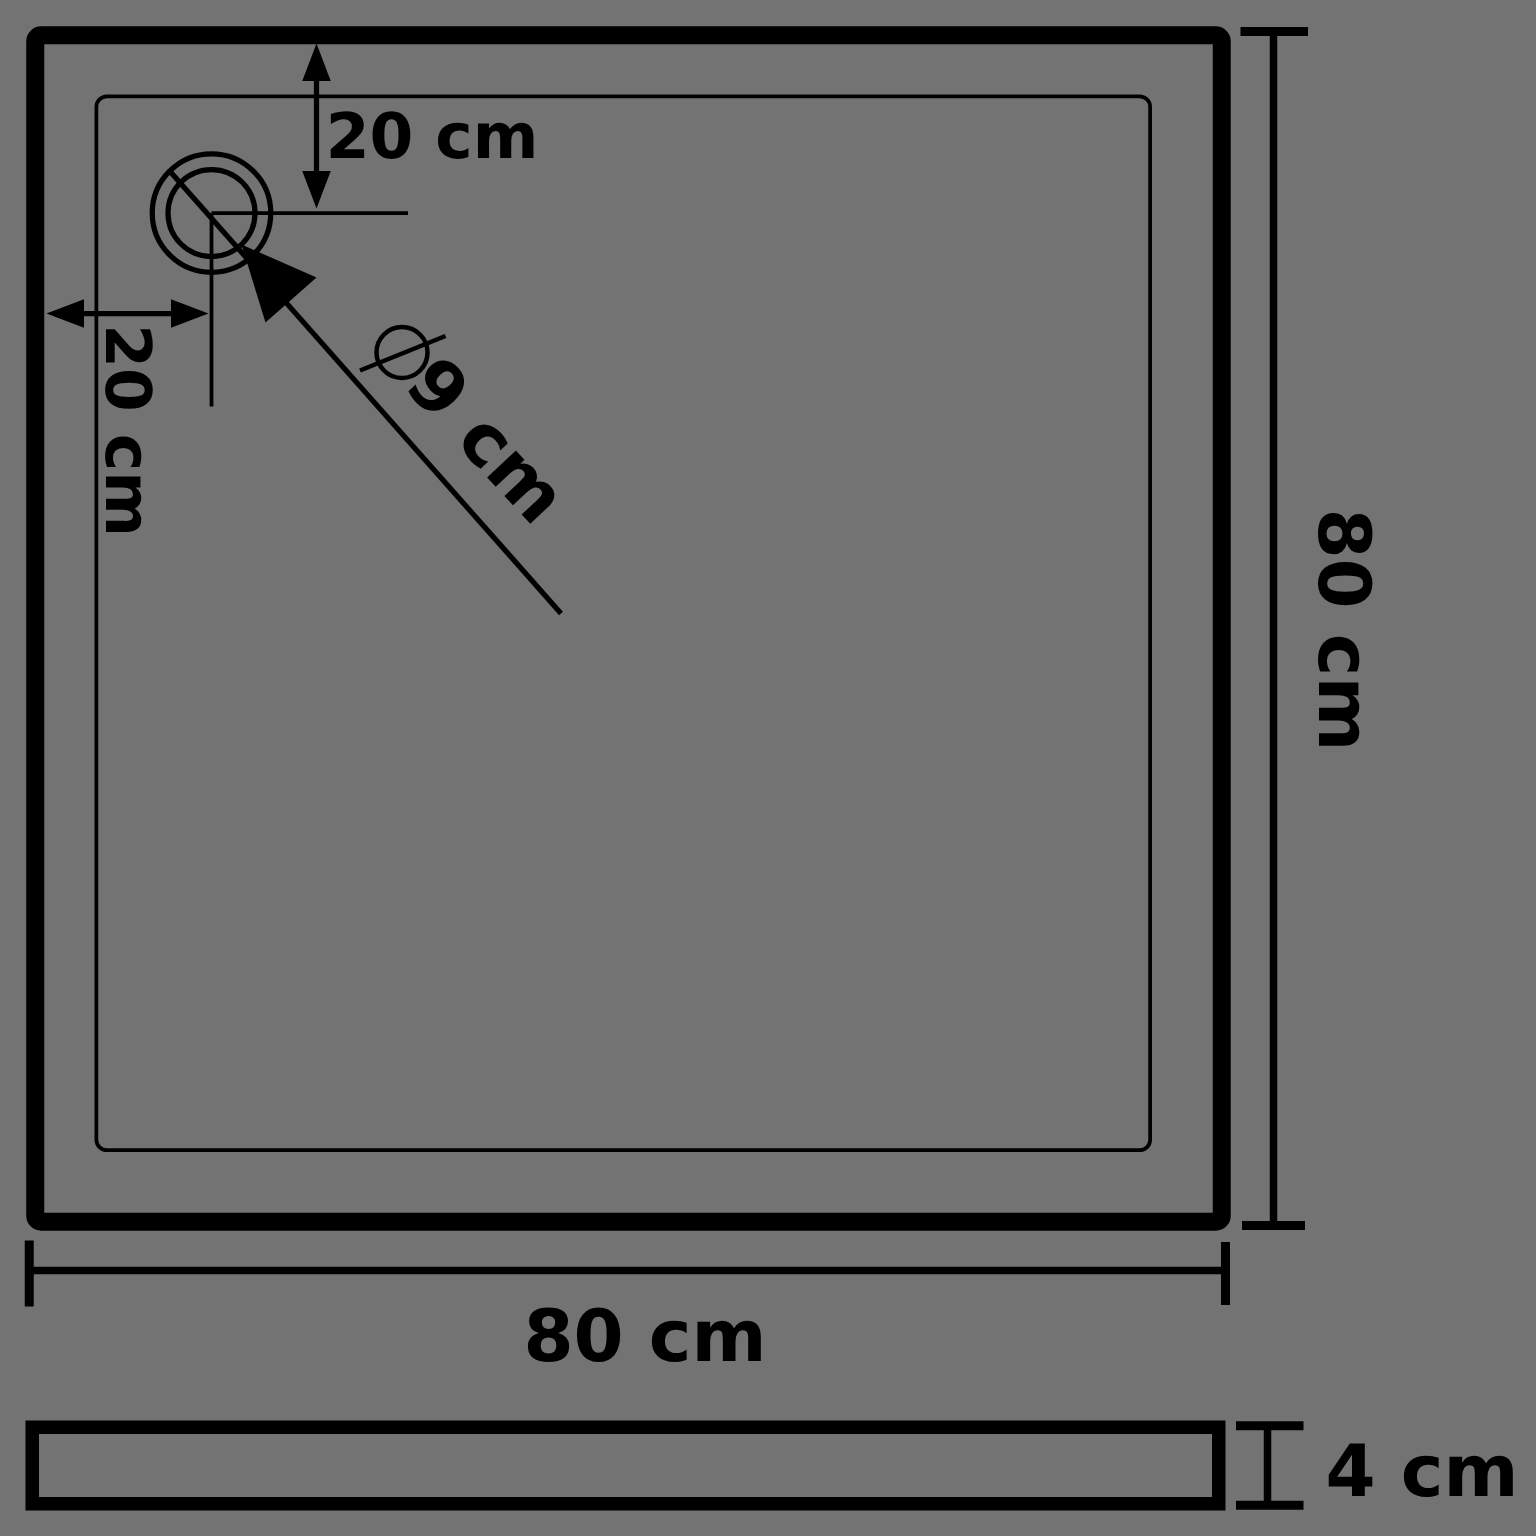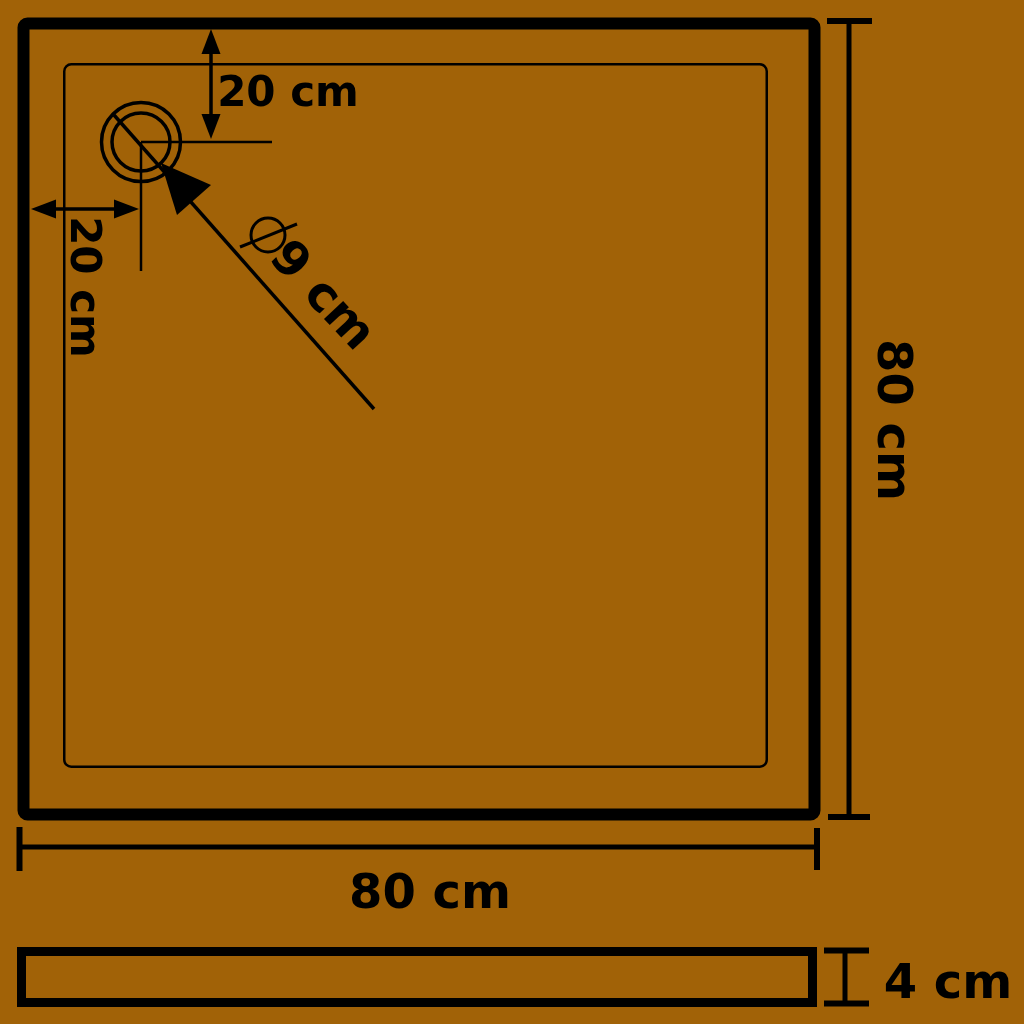--- a/index.html
+++ b/index.html
@@ -4,21 +4,21 @@
 <style>
   html, body {
     margin: 0;
     padding: 0;
     background: #ffffff;
   }
   .canvas {
     position: relative;
     width: 1024px;
     height: 1024px;
-    background: #a16207;
+    background: #737373;
     overflow: hidden;
   }
   svg {
     display: block;
     width: 1024px;
     height: 1024px;
   }
   text {
     font-family: "DejaVu Sans", "Liberation Sans", sans-serif;
     font-weight: 700;

